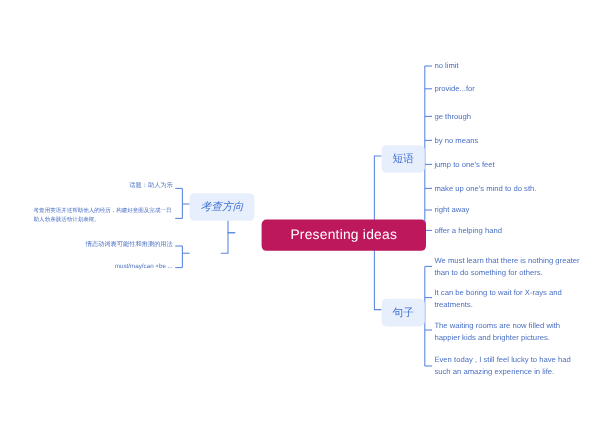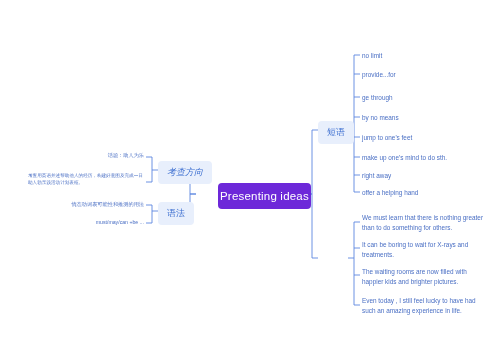--- a/index.html
+++ b/index.html
@@ -24,25 +24,25 @@
     top: 0;
     width: 500px;
     height: 360px;
     pointer-events: none;
   }
   .node {
     position: absolute;
     box-sizing: border-box;
   }
   .root-node {
-    background: #6d28d9;
+    background: #be185d;
     color: #ffffff;
     border-radius: 4px;
     font-size: 11.5px;
-    padding: 7px 2px;
+    padding: 7px 24px;
     white-space: nowrap;
     letter-spacing: 0.2px;
   }
   .branch-node {
     background: #e8effc;
     color: #3d6fd0;
     border-radius: 4px;
     font-size: 9px;
     padding: 5px 9px;
     white-space: nowrap;
@@ -142,20 +142,23 @@
   <div class="node leaf" style="left:362px; top:153px;">
     <span>make up one's mind to do sth.</span>
   </div>
   <div class="node leaf" style="left:362px; top:171px;">
     <span>right away</span>
   </div>
   <div class="node leaf" style="left:362px; top:188px;">
     <span>offer a helping hand</span>
   </div>
 
+  <div class="node branch-node" style="left:318px; top:249px;">
+    <span>句子</span>
+  </div>
 
   <div class="node leaf-wrap" style="left:362px; top:213px; width:126px;">
     <span>We must learn that there is nothing greater than to do something for others.</span>
   </div>
   <div class="node leaf-wrap" style="left:362px; top:240px; width:126px;">
     <span>It can be boring to wait for X-rays and treatments.</span>
   </div>
   <div class="node leaf-wrap" style="left:362px; top:267px; width:126px;">
     <span>The waiting rooms are now filled with happier kids and brighter pictures.</span>
   </div>
@@ -167,23 +170,20 @@
     <span>考查方向</span>
   </div>
 
   <div class="node leaf-left" style="left:60px; top:152px; width:84px;">
     <span>话题：助人为乐</span>
   </div>
   <div class="node leaf-left-sm" style="left:28px; top:172px; width:117px;">
     <span>考查用英语并述帮助他人的经历，构建好意图及完成一日助人勃亲践活动计划表框。</span>
   </div>
 
-  <div class="node branch-node" style="left:158px; top:202px;">
-    <span>语法</span>
-  </div>
 
   <div class="node leaf-left" style="left:68px; top:201px; width:76px;">
     <span>情态动词表可能性和推测的用法</span>
   </div>
   <div class="node leaf-left" style="left:80px; top:219px; width:64px;">
     <span>must/may/can +be ...</span>
   </div>
 
 </div>
 

